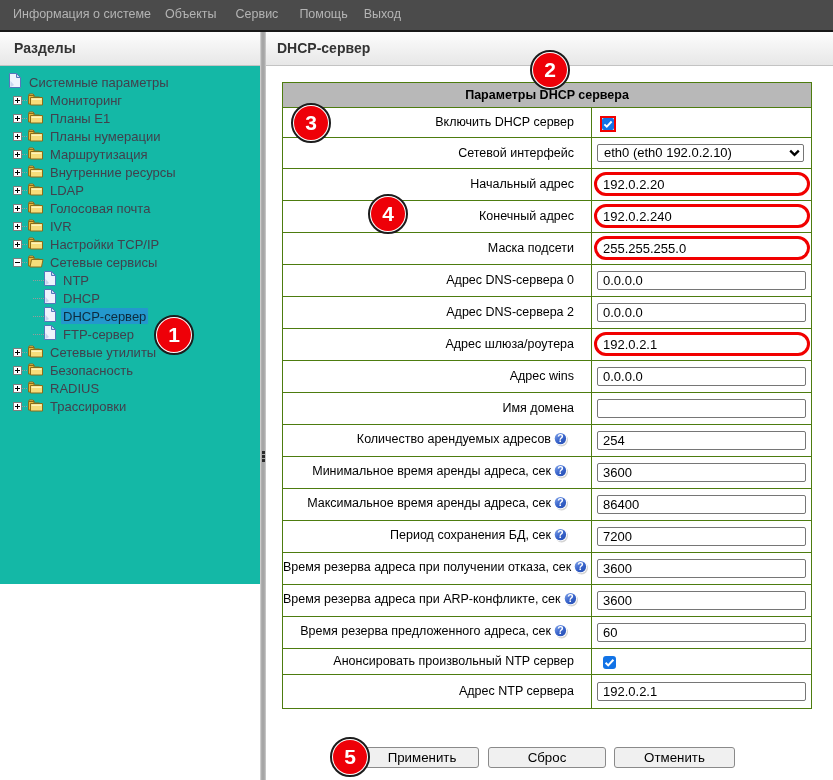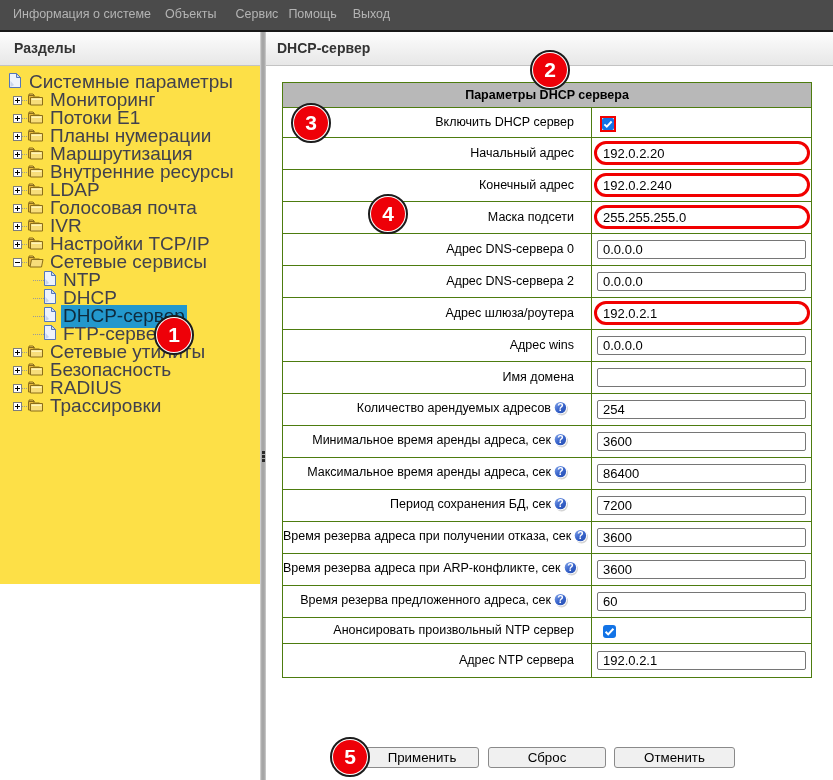--- a/index.html
+++ b/index.html
@@ -2,30 +2,30 @@
 <html><head>
 <meta charset="utf-8">
 <style>
 * { margin:0; padding:0; box-sizing:border-box; }
 html,body { width:833px; height:780px; overflow:hidden; background:#fff;
   font-family:"Liberation Sans", sans-serif; }
 .topbar { position:absolute; left:0; top:0; width:833px; height:30px;
   background:#4b4b4b; white-space:nowrap; font-size:0; }
 .topline { position:absolute; left:0; top:30px; width:833px; height:2px; background:#181818; }
 .topbar span { display:inline-block; color:#b4b4b4; font-size:12.5px; line-height:30px; position:relative; top:-1px; }
-.sidebar { position:absolute; left:0; top:32px; width:260px; height:552px; background:#fde047; }
+.sidebar { position:absolute; left:0; top:32px; width:260px; height:552px; background:#14b8a6; }
 .divider { position:absolute; left:260px; top:32px; width:6px; height:748px;
   background:linear-gradient(90deg,#dcdcdc,#a6a6a6 30%,#a6a6a6 70%,#d0d0d0); }
 .grip { position:absolute; left:261.5px; width:3px; height:2.5px; background:#2a2a2a; }
 .content { position:absolute; left:266px; top:32px; width:567px; height:748px; background:#fff; }
 .panehead { height:33.5px; background:linear-gradient(#fdfdfd,#e7e7e7);
   border-bottom:1px solid #c3c3c3; }
 .panehead .t { font-size:14px; font-weight:bold; color:#333; line-height:32px; }
 
-.tree { position:absolute; left:0; top:73px; width:260px; font-size:19px; color:#41414d; }
+.tree { position:absolute; left:0; top:73px; width:260px; font-size:13px; color:#41414d; }
 .trow { height:18px; display:flex; align-items:center; white-space:nowrap; }
 .trow .lbl { padding:0.5px 2px; }
 .trow .sel { background:#2398cd; color:#0e2b3e; }
 .pm { width:9px; height:9px; flex:0 0 9px; background:#fff; border:1px solid #7e7e7e; position:relative; }
 .pm::before { content:""; position:absolute; left:1px; top:3px; width:5px; height:1px; background:#000; }
 .pm.plus::after { content:""; position:absolute; left:3px; top:1px; width:1px; height:5px; background:#000; }
 .hdots { width:5px; flex:0 0 5px; height:1px;
   background:repeating-linear-gradient(90deg,#9a9a9a 0 1px,transparent 1px 2px); }
 .icon { flex:0 0 auto; }
 
@@ -50,21 +50,21 @@
 
 .ann { position:absolute; width:40px; height:40px; border-radius:50%;
   border:2px solid #1c1c1c; background:#fff; }
 .ann .in { position:absolute; left:1px; top:1px; width:34px; height:34px; border-radius:50%;
   background:#ee0008; color:#fff; font-size:21px; font-weight:bold; text-align:center; line-height:34px; }
 </style>
 </head>
 <body>
 <div class="topline"></div>
 <div class="topbar">
-  <span style="margin-left:13px">Информация о системе</span><span style="margin-left:14px">Объекты</span><span style="margin-left:19px">Сервис</span><span style="margin-left:10px">Помощь</span><span style="margin-left:16px">Выход</span>
+  <span style="margin-left:13px">Информация о системе</span><span style="margin-left:14px">Объекты</span><span style="margin-left:19px">Сервис</span><span style="margin-left:21px">Помощь</span><span style="margin-left:16px">Выход</span>
 </div>
 
 <div class="sidebar">
   <div class="panehead">
       <div class="t" style="padding-left:14px">Разделы</div>
     </div>
 </div>
 <div class="tree" id="tree">
     <div class="trow">
       <span style="width:9px"></span>
@@ -93,21 +93,21 @@
       <span style="width:13px"></span>
       <span class="pm plus"></span>
       <span class="hdots"></span>
       <span class="icon"><svg width="17" height="14" viewBox="0 0 17 14">
           <path d="M1.5 3.5 L1.5 12 L12.5 12 L12.5 5 L7.5 5 L6 3.5 Z" fill="#e8b93c" stroke="#8a6d1a" stroke-width="1"></path>
           <path d="M2 2 L6 2 L7.5 3.5 L2 3.5 Z" fill="#f0cd62" stroke="#8a6d1a" stroke-width="1"></path>
           <path d="M3.5 5.5 L3.5 13 L15.5 13 L15.5 5.5 Z" fill="#f7dd7a" stroke="#8a6d1a" stroke-width="1"></path>
           <path d="M4.5 6.5 L14.5 6.5 L14.5 8 L4.5 8 Z" fill="#fdf3b9"></path>
         </svg></span>
       <span style="width:4px"></span>
-      <span class="lbl">Потоки E1</span>
+      <span class="lbl">Планы E1</span>
     </div>
     <div class="trow">
       <span style="width:13px"></span>
       <span class="pm plus"></span>
       <span class="hdots"></span>
       <span class="icon"><svg width="17" height="14" viewBox="0 0 17 14">
           <path d="M1.5 3.5 L1.5 12 L12.5 12 L12.5 5 L7.5 5 L6 3.5 Z" fill="#e8b93c" stroke="#8a6d1a" stroke-width="1"></path>
           <path d="M2 2 L6 2 L7.5 3.5 L2 3.5 Z" fill="#f0cd62" stroke="#8a6d1a" stroke-width="1"></path>
           <path d="M3.5 5.5 L3.5 13 L15.5 13 L15.5 5.5 Z" fill="#f7dd7a" stroke="#8a6d1a" stroke-width="1"></path>
           <path d="M4.5 6.5 L14.5 6.5 L14.5 8 L4.5 8 Z" fill="#fdf3b9"></path>
@@ -321,20 +321,28 @@
         <tr>
           <th class="hdr" colspan="2">Параметры DHCP сервера</th>
         </tr>
         <tr style="height:30px">
           <td class="lab">Включить DHCP сервер</td>
           <td class="fld"><span class="cbwrap"><span class="cb">
                 <svg width="12" height="12" viewBox="0 0 12 12">
                   <path d="M2.4 6.3 L4.8 8.7 L9.6 3.5" fill="none" stroke="#fff" stroke-width="1.9"></path>
                 </svg>
               </span></span></td>
+        </tr>
+        <tr style="height:31px">
+          <td class="lab">Сетевой интерфейс</td>
+          <td class="fld">
+            <div class="selbox">eth0 (eth0 192.0.2.10)<svg width="11" height="8" viewBox="0 0 11 8" style="position:absolute;right:3px;top:4px">
+                <path d="M1.2 1.6 L5.5 5.9 L9.8 1.6" fill="none" stroke="#000" stroke-width="2.3"></path>
+              </svg></div>
+          </td>
         </tr>
         <tr style="height:32px">
           <td class="lab">Начальный адрес</td>
           <td class="fld"><input class="inp red" value="192.0.2.20" style=""></td>
         </tr>
         <tr style="height:32px">
           <td class="lab">Конечный адрес</td>
           <td class="fld"><input class="inp red" value="192.0.2.240" style=""></td>
         </tr>
         <tr style="height:32px">

